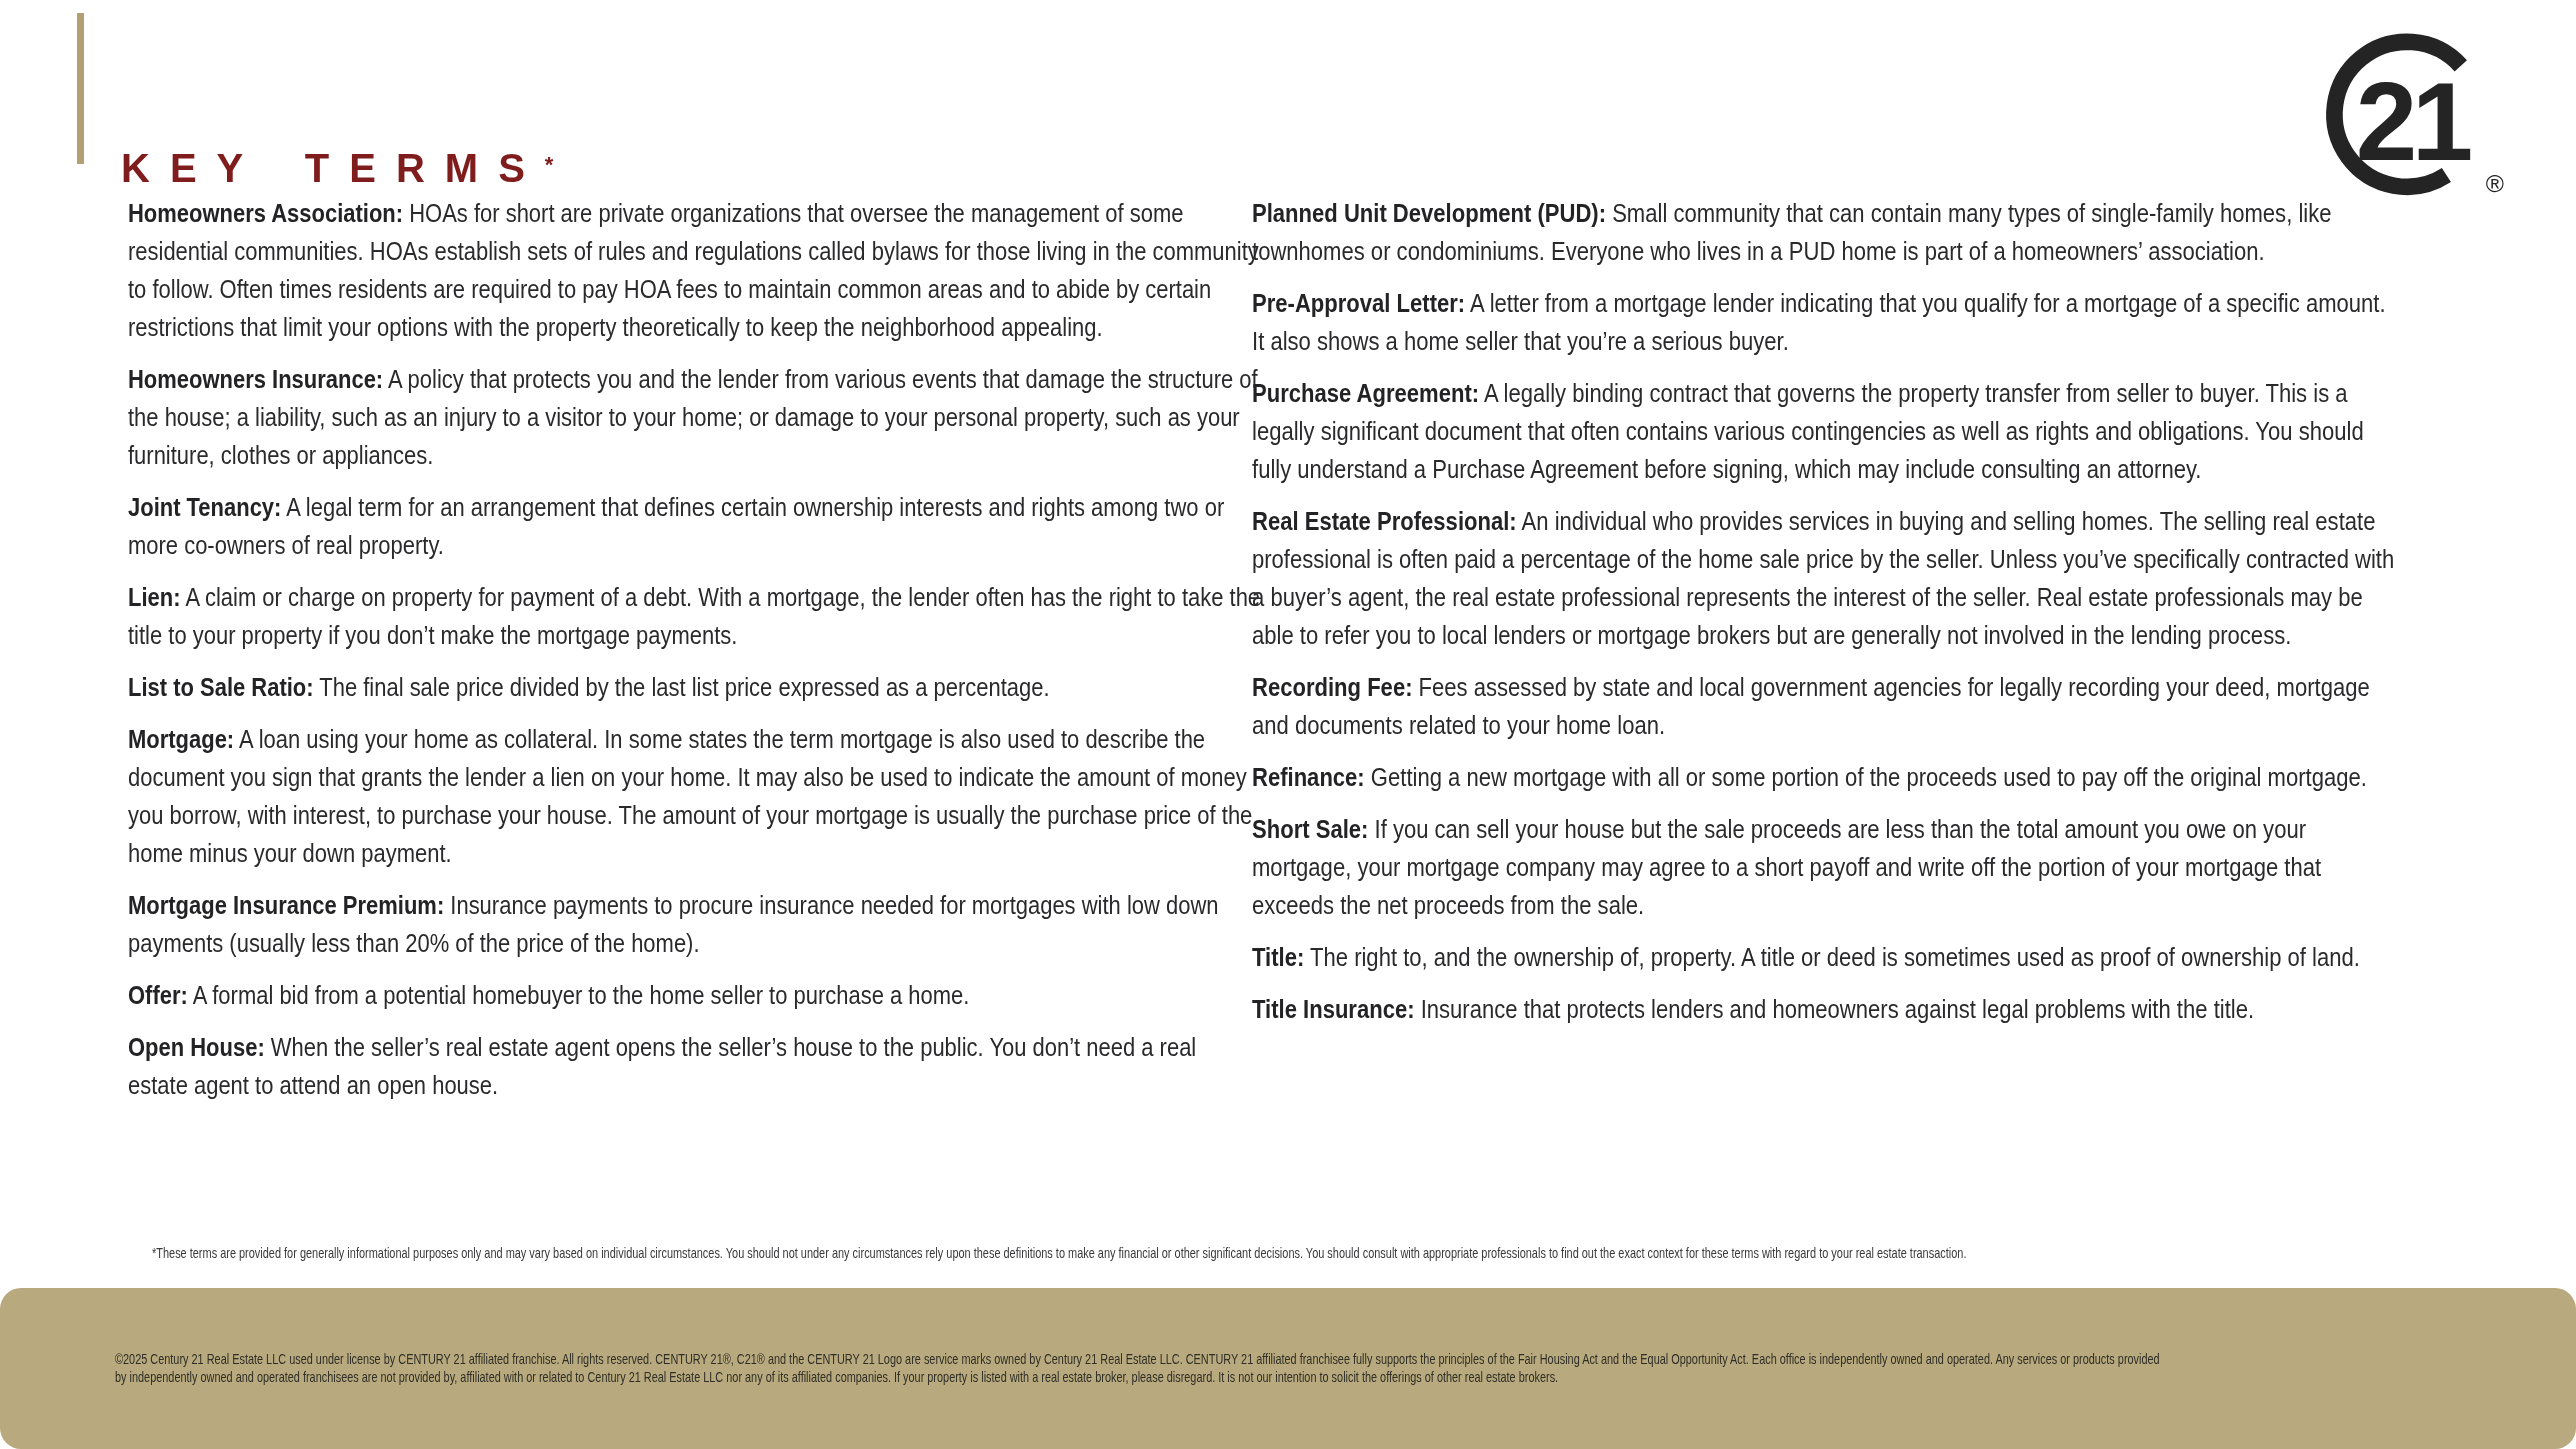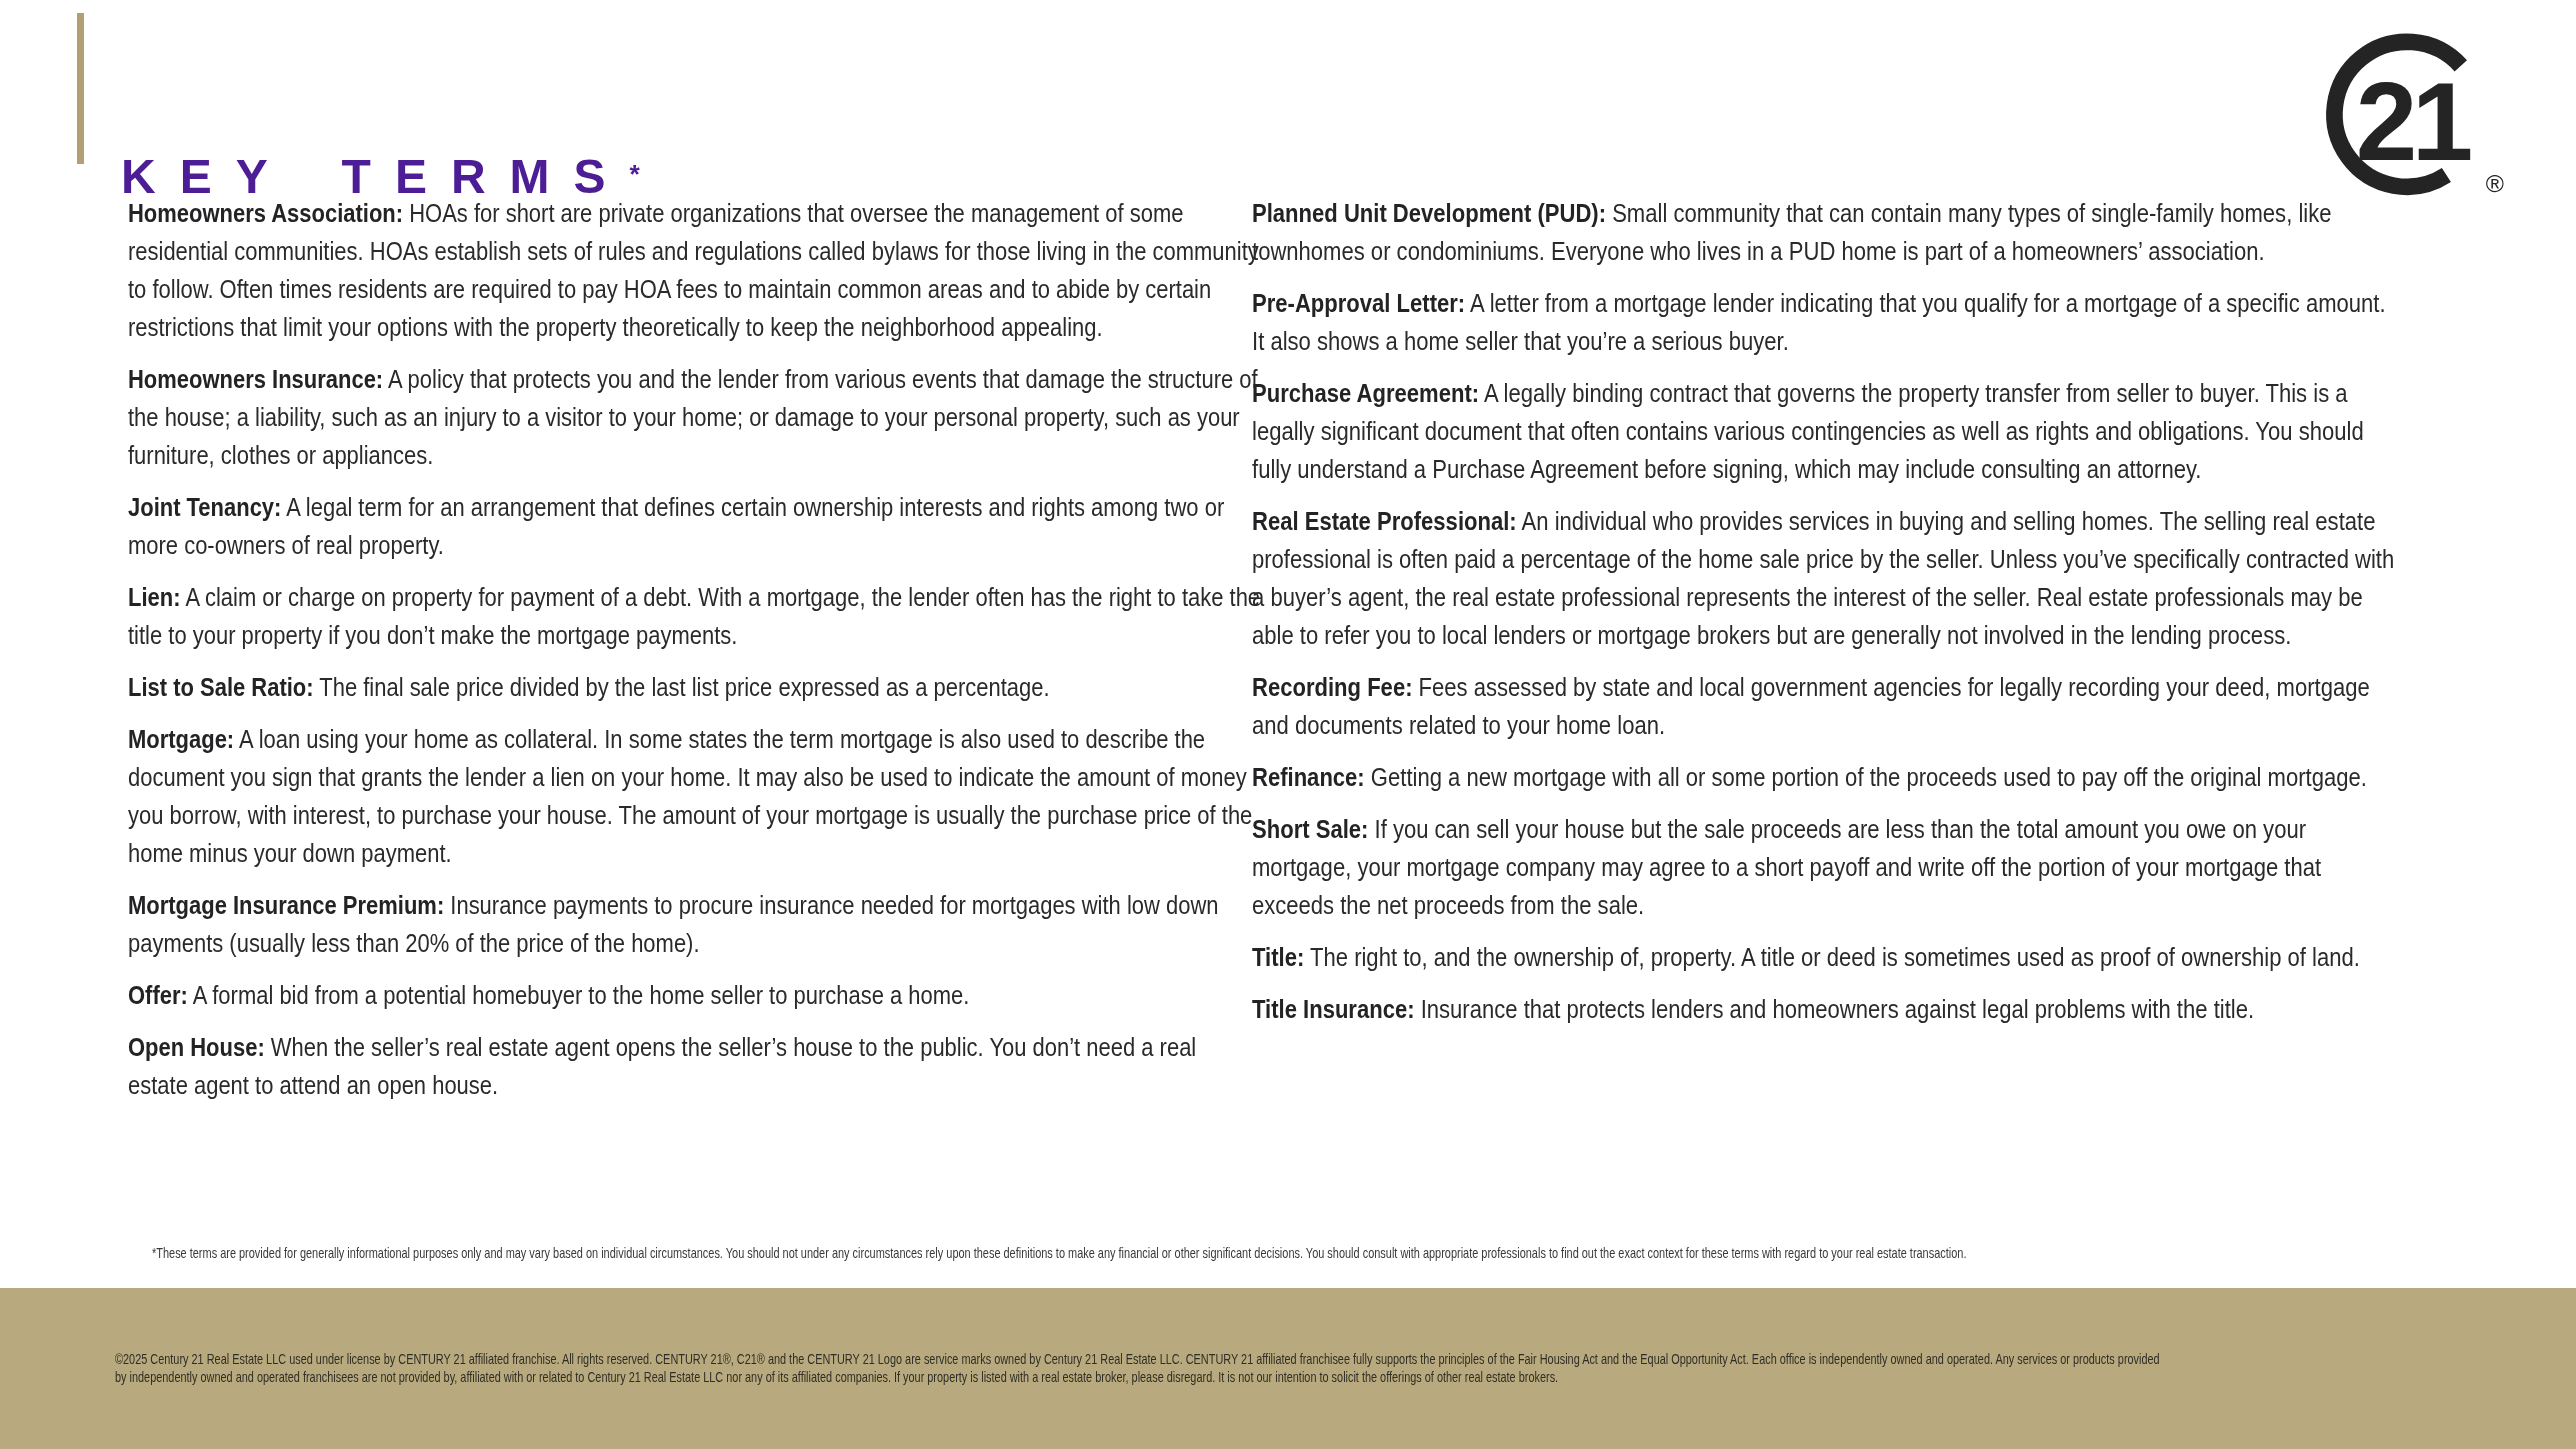--- a/index.html
+++ b/index.html
@@ -14,25 +14,25 @@
   }
   .accent-bar {
     position: absolute;
     left: 77px; top: 13px;
     width: 7px; height: 151px;
     background: #b2a074;
   }
   .page-title {
     position: absolute;
     left: 121px; top: 121px;
-    font-size: 48px;
+    font-size: 40px;
     font-weight: bold;
     letter-spacing: 0.50em;
     word-spacing: 0.28em;
-    color: #4c1d95;
+    color: #7f1d1d;
     white-space: nowrap;
     line-height: 1;
   }
   .page-title sup {
     font-size: 0.55em;
     letter-spacing: 0;
     vertical-align: 9.7px;
   }
   .col {
     position: absolute;
@@ -63,20 +63,21 @@
     font-size: 15px;
     line-height: 18px;
     white-space: nowrap;
     color: #39393b;
   }
   .footer-bar {
     position: absolute;
     left: 0; top: 1288px;
     width: 2576px; height: 161px;
     background: #b8aa7e;
+    border-radius: 21px;
   }
   .footer-text {
     position: absolute;
     left: 115px; top: 62px;
     width: 2308px;
   }
   .footer-text-inner {
     width: 3113px;
     transform: scaleX(0.727);
     transform-origin: 0 0;

